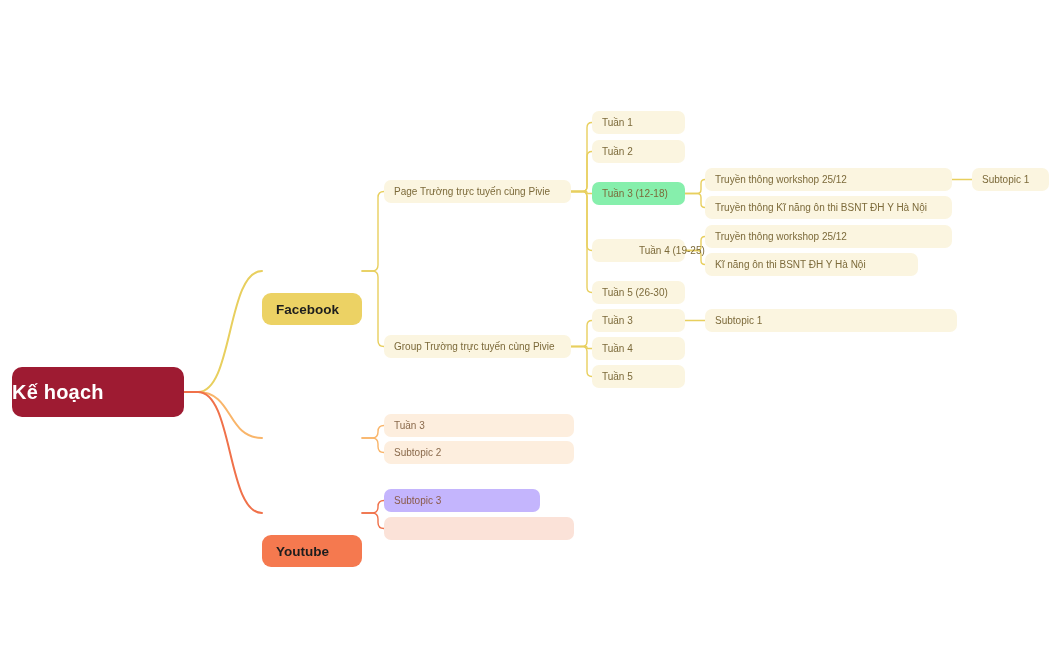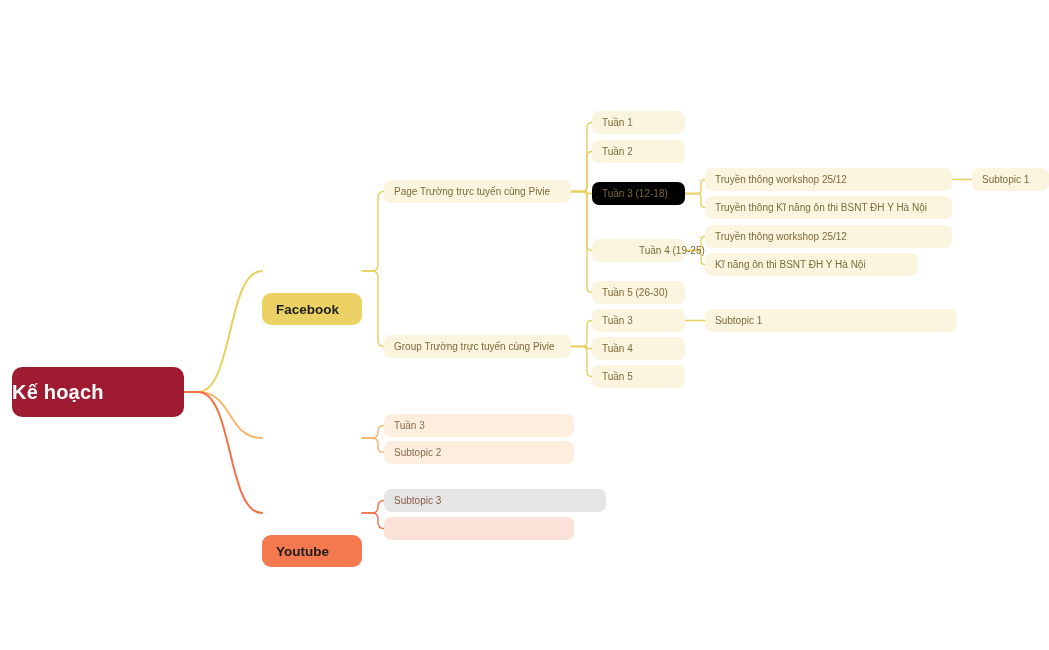--- a/index.html
+++ b/index.html
@@ -104,21 +104,21 @@
     </div>
     <div class="node node-leaf" style="background: rgb(251, 245, 224); color: rgb(124, 106, 58); left: 384px; top: 335px; width: 187px; height: 23px;">
       <span>Group Trường trực tuyến cùng Pivie</span>
     </div>
     <div class="node node-leaf" style="background: rgb(251, 245, 224); color: rgb(124, 106, 58); left: 592px; top: 111px; width: 93px; height: 23px;">
       <span>Tuần 1</span>
     </div>
     <div class="node node-leaf" style="background: rgb(251, 245, 224); color: rgb(124, 106, 58); left: 592px; top: 140px; width: 93px; height: 23px;">
       <span>Tuần 2</span>
     </div>
-    <div class="node node-leaf" style="background: #000000; color: rgb(124, 106, 58); left: 592px; top: 182px; width: 93px; height: 23px;">
+    <div class="node node-leaf" style="background: #86efac; color: rgb(124, 106, 58); left: 592px; top: 182px; width: 93px; height: 23px;">
       <span>Tuần 3 (12-18)</span>
     </div>
     <div class="node node-leaf" style="background: rgb(251, 245, 224); color: rgb(124, 106, 58); left: 592px; top: 239px; width: 93px; height: 23px; padding-left: 47px;">
       <span>Tuần 4 (19-25)</span>
     </div>
     <div class="node node-leaf" style="background: rgb(251, 245, 224); color: rgb(124, 106, 58); left: 592px; top: 281px; width: 93px; height: 23px;">
       <span>Tuần 5 (26-30)</span>
     </div>
     <div class="node node-leaf" style="background: rgb(251, 245, 224); color: rgb(124, 106, 58); left: 705px; top: 168px; width: 247px; height: 23px;">
       <span>Truyền thông workshop 25/12</span>
@@ -146,19 +146,19 @@
     </div>
     <div class="node node-leaf" style="background: rgb(251, 245, 224); color: rgb(124, 106, 58); left: 705px; top: 309px; width: 252px; height: 23px;">
       <span>Subtopic 1</span>
     </div>
     <div class="node node-leaf" style="background: rgb(253, 238, 222); color: rgb(138, 106, 76); left: 384px; top: 414px; width: 190px; height: 23px;">
       <span>Tuần 3</span>
     </div>
     <div class="node node-leaf" style="background: rgb(253, 238, 222); color: rgb(138, 106, 76); left: 384px; top: 441px; width: 190px; height: 23px;">
       <span>Subtopic 2</span>
     </div>
-    <div class="node node-leaf" style="background: #e5e5e5; color: rgb(138, 90, 72); left: 384px; top: 489px; width: 222px; height: 23px;">
+    <div class="node node-leaf" style="background: #c4b5fd; color: rgb(138, 90, 72); left: 384px; top: 489px; width: 156px; height: 23px;">
       <span>Subtopic 3</span>
     </div>
     <div class="node node-leaf" style="background: rgb(251, 226, 216); color: rgb(138, 90, 72); left: 384px; top: 517px; width: 190px; height: 23px;">
       <span></span>
     </div>
   </div>
 
 </body></html>

